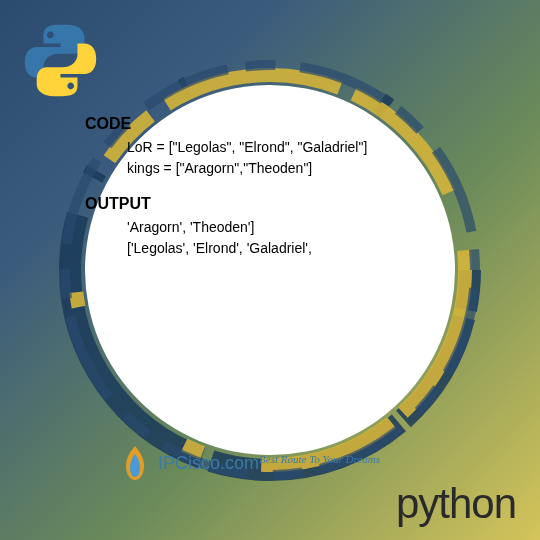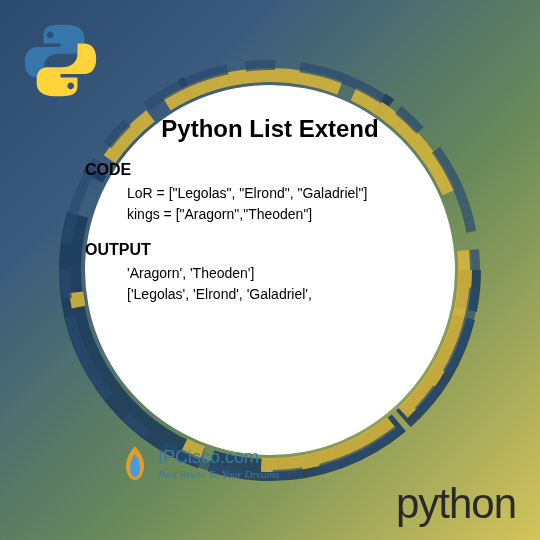--- a/index.html
+++ b/index.html
@@ -83,21 +83,21 @@
       align-items: center;
       gap: 8px;
       z-index: 5;
     }
     .brand-icon {
       width: 30px;
       height: 38px;
     }
     .brand-text {
       display: flex;
-      flex-direction: column;
+      flex-direction: row;
     }
     .brand-name {
       font-size: 18px;
       color: #3a7aa8;
       font-weight: 500;
     }
     .brand-tagline {
       font-size: 11px;
       color: #3a7aa8;
       font-style: italic;
@@ -123,21 +123,20 @@
   </svg>
 </div>
 
 <div class="circle-container">
   <svg class="brush-ring" viewBox="0 0 430 430">
     <circle cx="215" cy="215" r="200" fill="none" stroke="#1a3a5a" stroke-width="22" stroke-dasharray="40 8 120 6 200 10 300" opacity="0.85"></circle>
     <circle cx="215" cy="215" r="195" fill="none" stroke="#d4b43a" stroke-width="14" stroke-dasharray="60 20 180 15 140" stroke-dashoffset="100" opacity="0.9"></circle>
     <circle cx="215" cy="215" r="205" fill="none" stroke="#2a4a6e" stroke-width="10" stroke-dasharray="30 25 90 18" stroke-dashoffset="200" opacity="0.7"></circle>
   </svg>
   <div class="white-circle">
-    <div class="title">Python List Extend</div>
     <div class="section-label">CODE</div>
     <div class="code-block">
       <span class="code-line">LoR = ["Legolas", "Elrond", "Galadriel"]</span>
       <span class="code-line">kings = ["Aragorn","Theoden"]</span>
     </div>
     <div class="section-label">OUTPUT</div>
     <div class="output-block">
       <span class="code-line">'Aragorn', 'Theoden']</span>
       <span class="code-line">['Legolas', 'Elrond', 'Galadriel',</span>
     </div>

